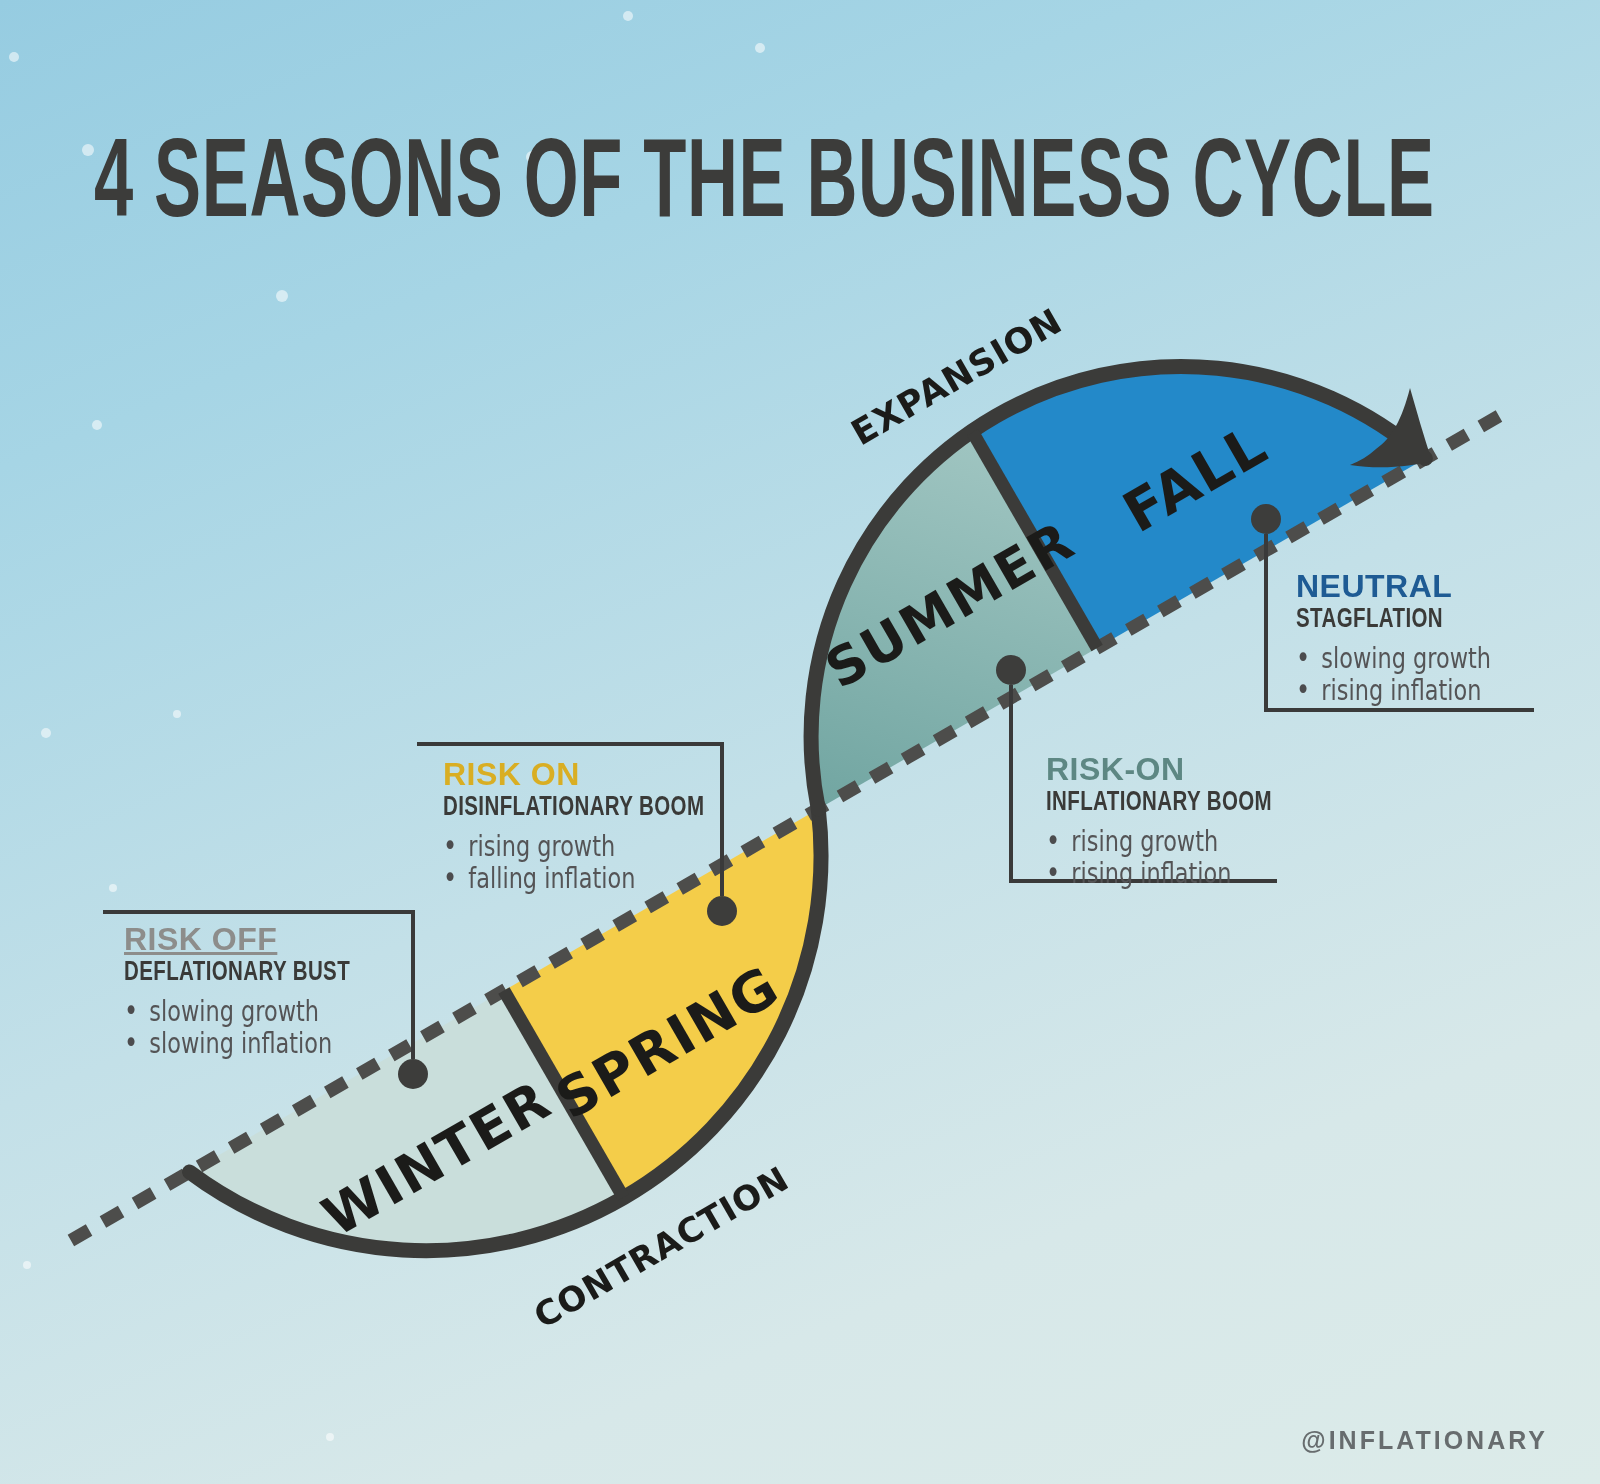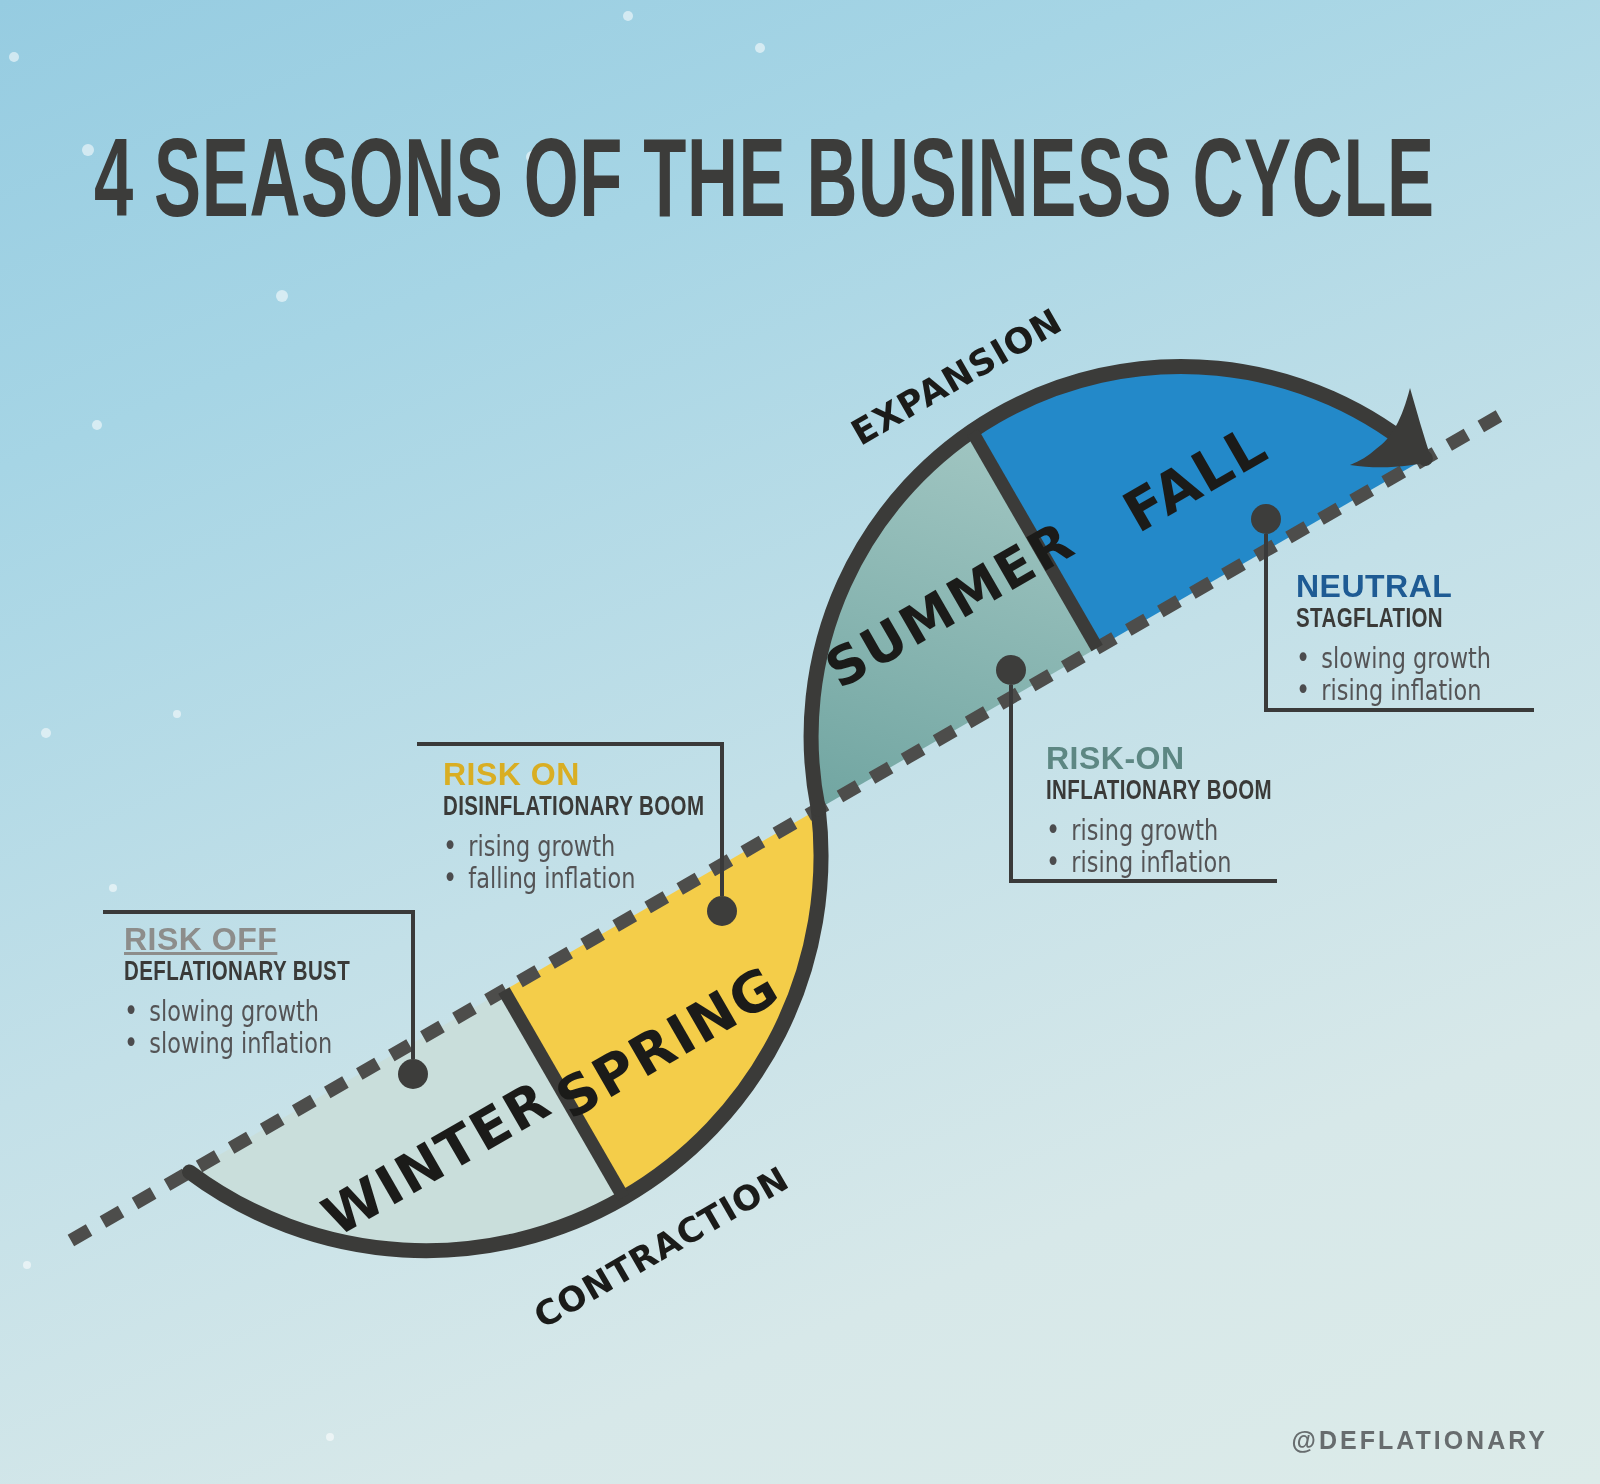--- a/index.html
+++ b/index.html
@@ -135,32 +135,32 @@
   <div class="callout" style="left:443px;top:756px;">
     <div class="co-label" style="color: rgb(217, 174, 35);">RISK ON</div>
     <div class="co-subtitle">DISINFLATIONARY BOOM</div>
     <div class="co-bullets">
       <div class="bullet-row">rising growth</div>
       <div class="bullet-row">falling inflation</div>
     </div>
   </div>
 
   <div class="callout" style="left:1046px;top:740px;">
-    <div class="co-label" style="color: rgb(93, 135, 131);">RISK-ON</div>
+    <div class="co-label" style="color: rgb(93, 135, 131); margin-top: 11px;">RISK-ON</div>
     <div class="co-subtitle">INFLATIONARY BOOM</div>
     <div class="co-bullets">
       <div class="bullet-row">rising growth</div>
       <div class="bullet-row">rising inflation</div>
     </div>
   </div>
 
   <div class="callout" style="left:1296px;top:568px;">
     <div class="co-label" style="color: rgb(30, 91, 148);">NEUTRAL</div>
     <div class="co-subtitle">STAGFLATION</div>
     <div class="co-bullets">
       <div class="bullet-row">slowing growth</div>
       <div class="bullet-row">rising inflation</div>
     </div>
   </div>
 
-  <div class="watermark">@DEFLATIONARY</div>
+  <div class="watermark">@INFLATIONARY</div>
 
 </div>
 
 </body></html>

